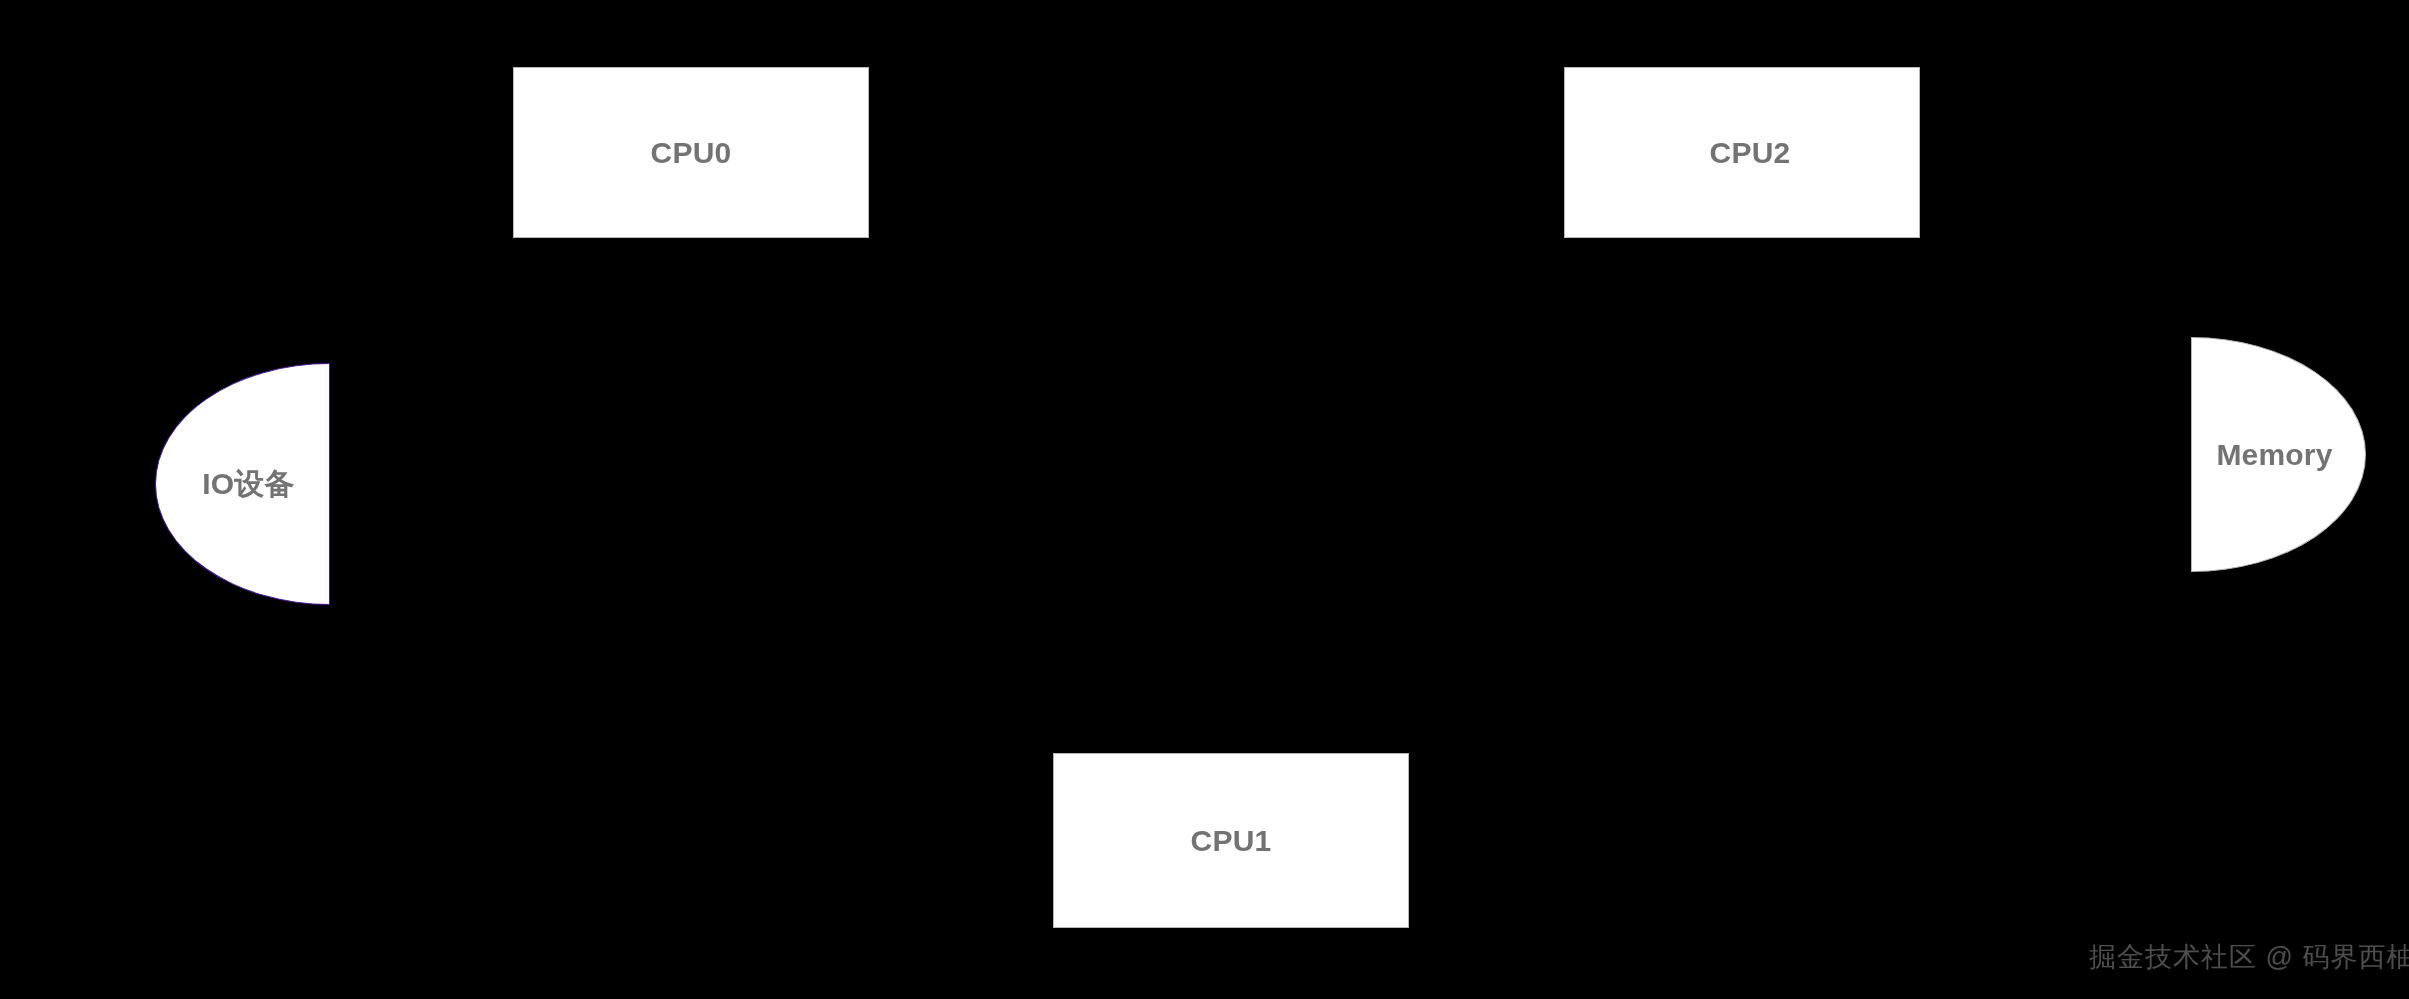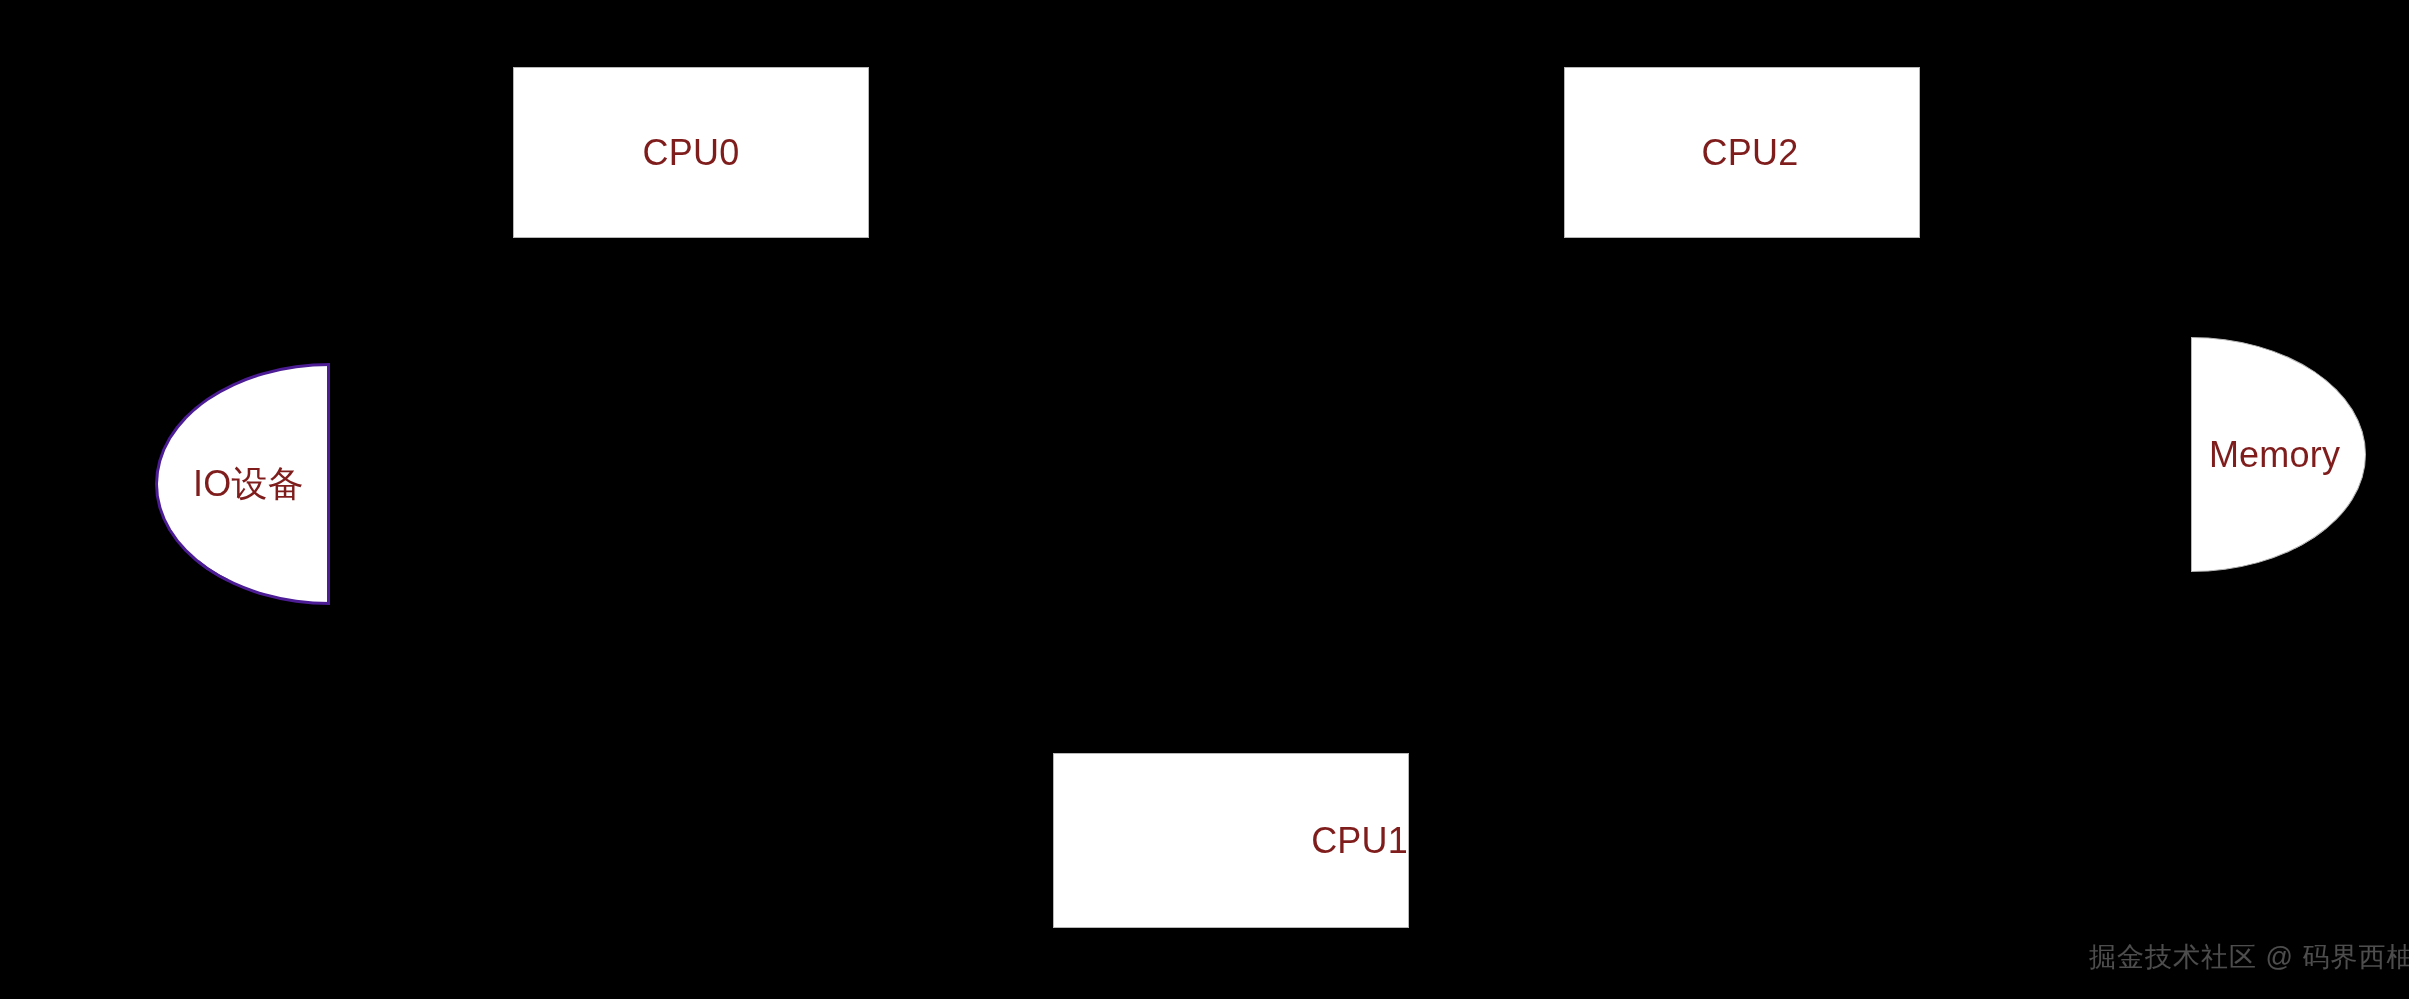--- a/index.html
+++ b/index.html
@@ -27,37 +27,37 @@
     color: #000000;
     display: flex;
     align-items: center;
     justify-content: center;
     box-sizing: border-box;
     line-height: 1;
     user-select: none;
   }
 
   .node-label {
-    font-size: 36px;
-    font-weight: 400;
+    font-size: 30px;
+    font-weight: 700;
     letter-spacing: 0.2px;
-    color: #7f1d1d;
+    color: #737373;
     white-space: nowrap;
   }
 
   
   .node.shape-rect {
     border: 1px solid #b8b8b8;
     border-radius: 0;
   }
 
   
   
   .node.shape-d-left {
-    border: 3px solid #4c1d95;
+    border: 1px solid #4c1d95;
     border-radius: 100% 0 0 100% / 50% 0 0 50%;
   }
   
   .node.shape-d-right {
     border: 1px solid #b8b8b8;
     border-radius: 0 100% 100% 0 / 0 50% 50% 0;
   }
 
   
   .shape-d-left .node-label  { transform: translateX(6px); }
@@ -81,21 +81,21 @@
 <div id="canvas">
 
   <div class="node shape-rect" id="node-cpu0" style="left:513px; top:67px; width:356px; height:171px;">
     <span class="node-label">CPU0</span>
   </div>
 
   <div class="node shape-rect" id="node-cpu2" style="left:1564px; top:67px; width:356px; height:171px;padding-left:16px;">
     <span class="node-label">CPU2</span>
   </div>
 
-  <div class="node shape-rect" id="node-cpu1" style="left:1053px; top:753px; width:356px; height:175px;justify-content:flex-end;">
+  <div class="node shape-rect" id="node-cpu1" style="left:1053px; top:753px; width:356px; height:175px;">
     <span class="node-label">CPU1</span>
   </div>
 
   <div class="node shape-d-left" id="node-io-device" style="left:155px; top:363px; width:175px; height:242px;">
     <span class="node-label">IO设备</span>
   </div>
 
   <div class="node shape-d-right" id="node-memory" style="left:2163px; top:337px; width:175px; height:235px;margin-left:28px;">
     <span class="node-label">Memory</span>
   </div>

